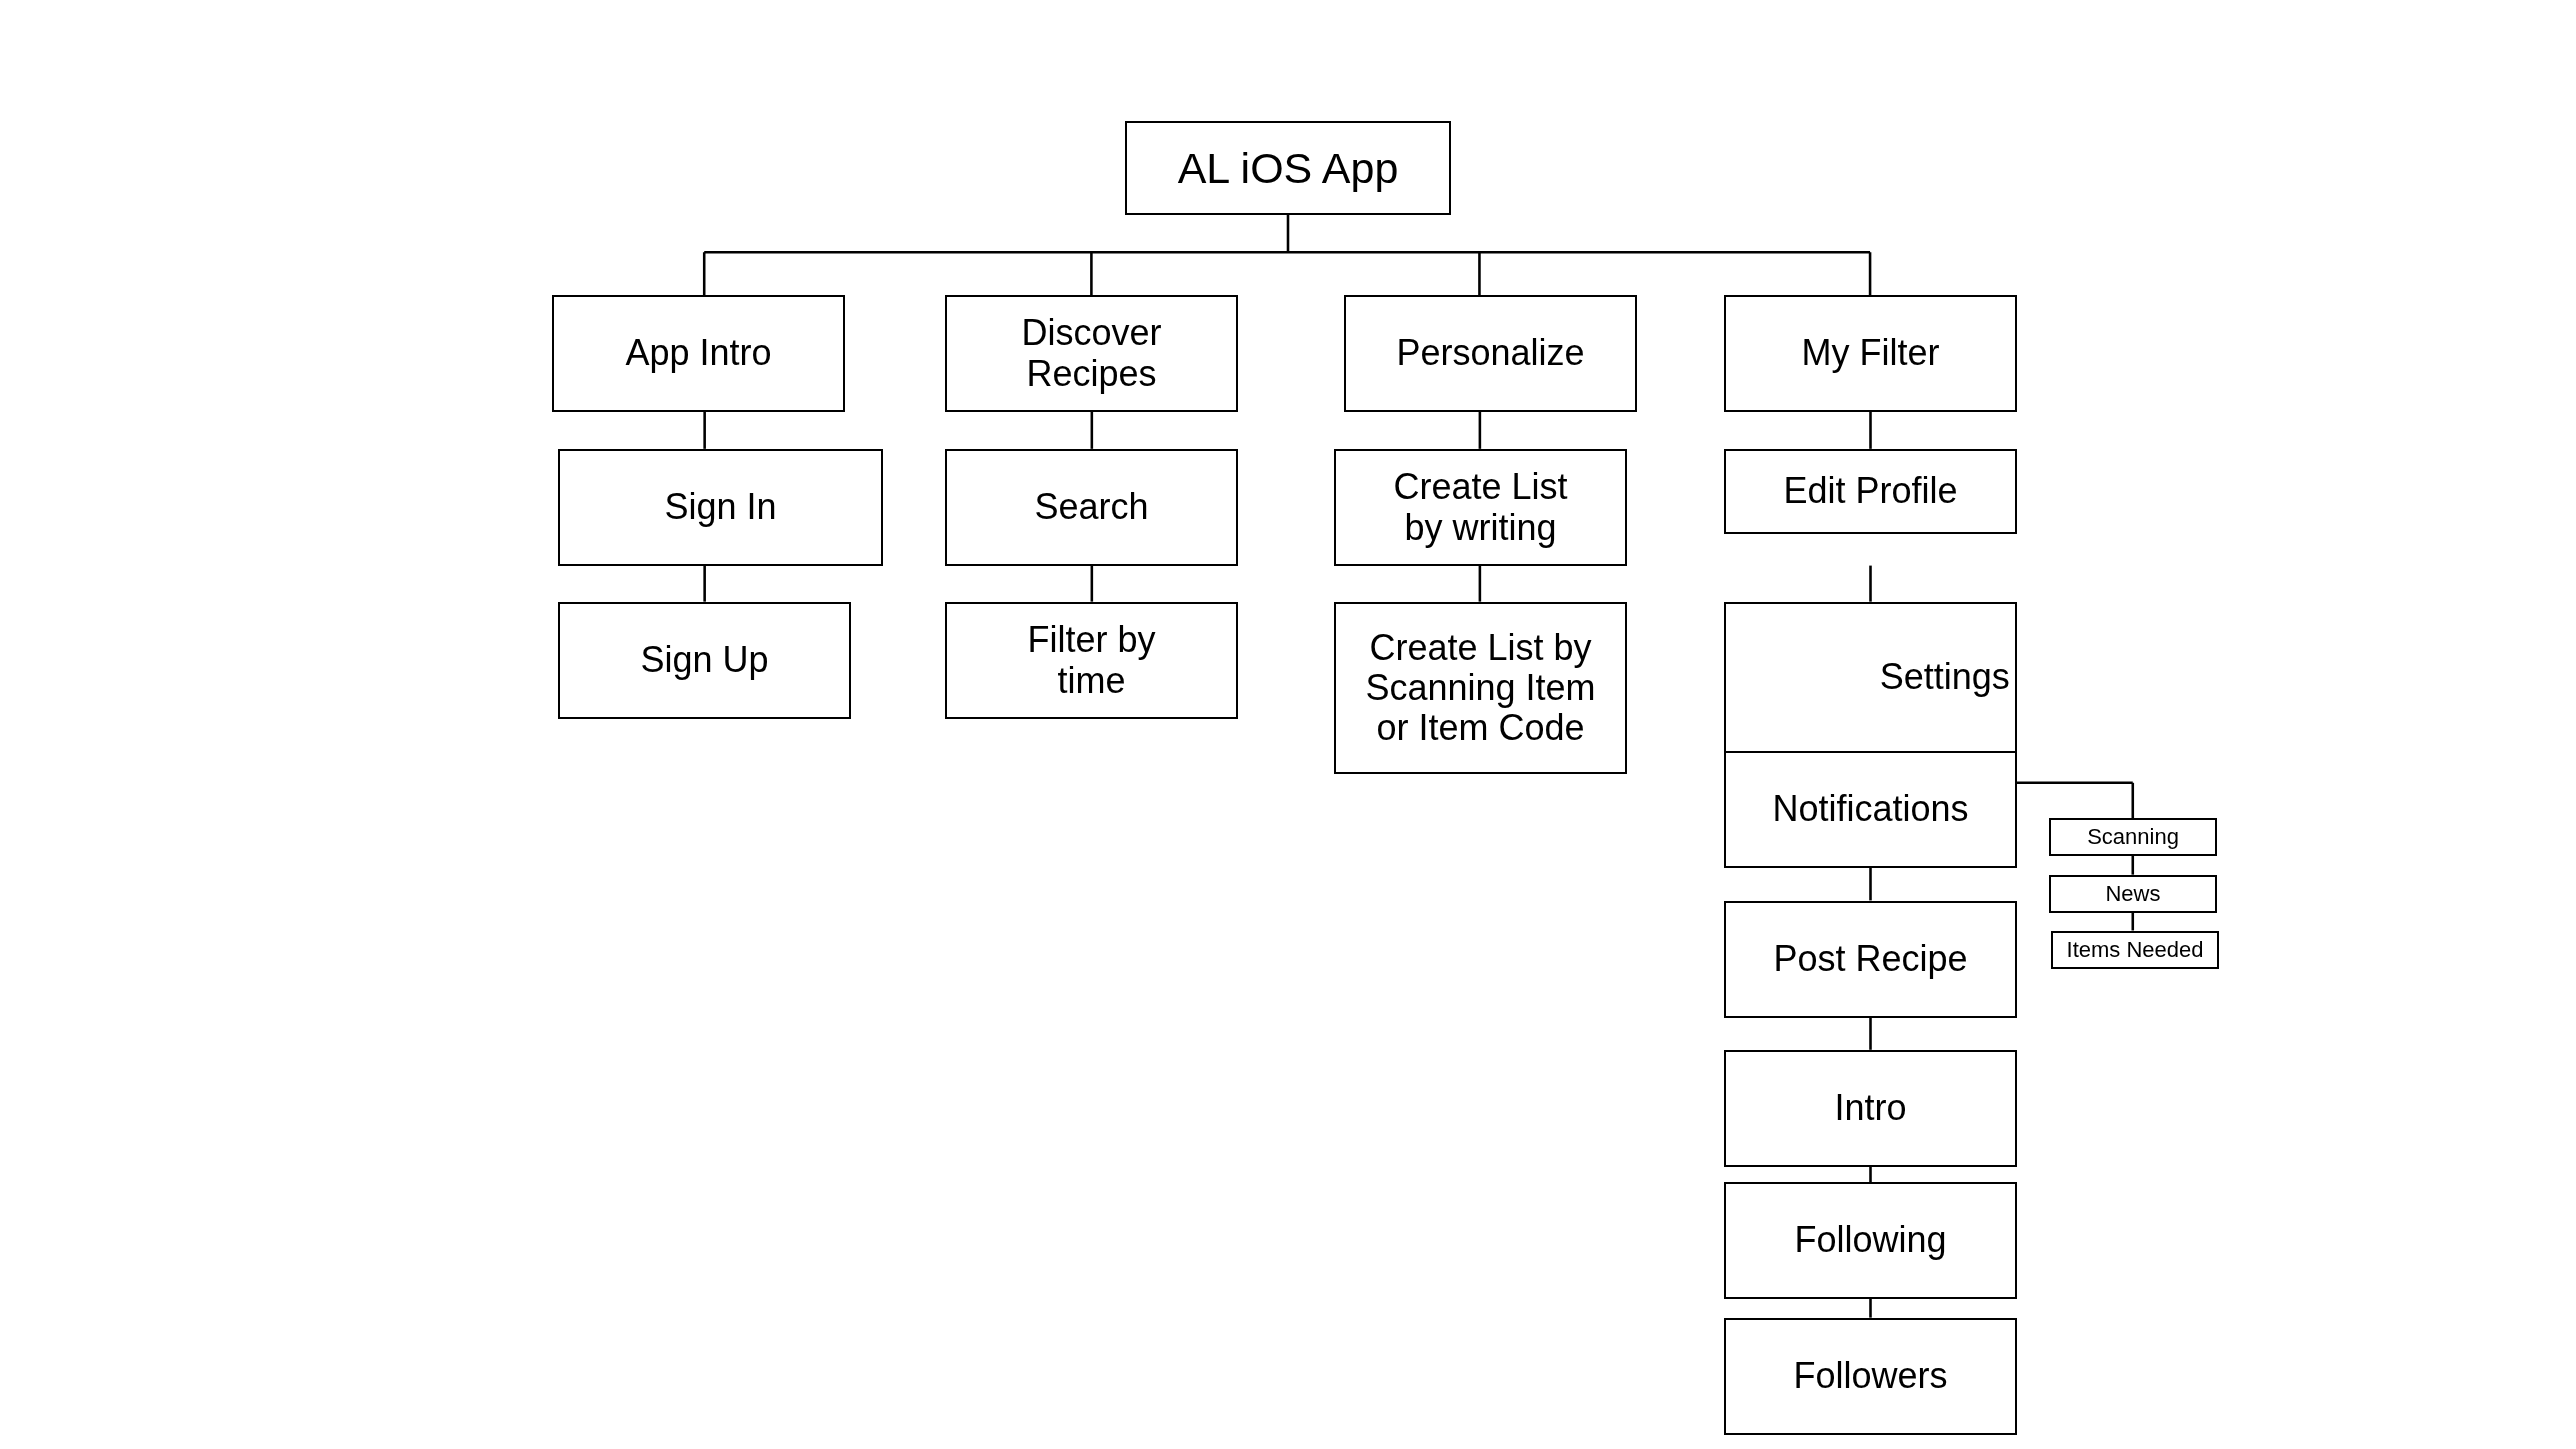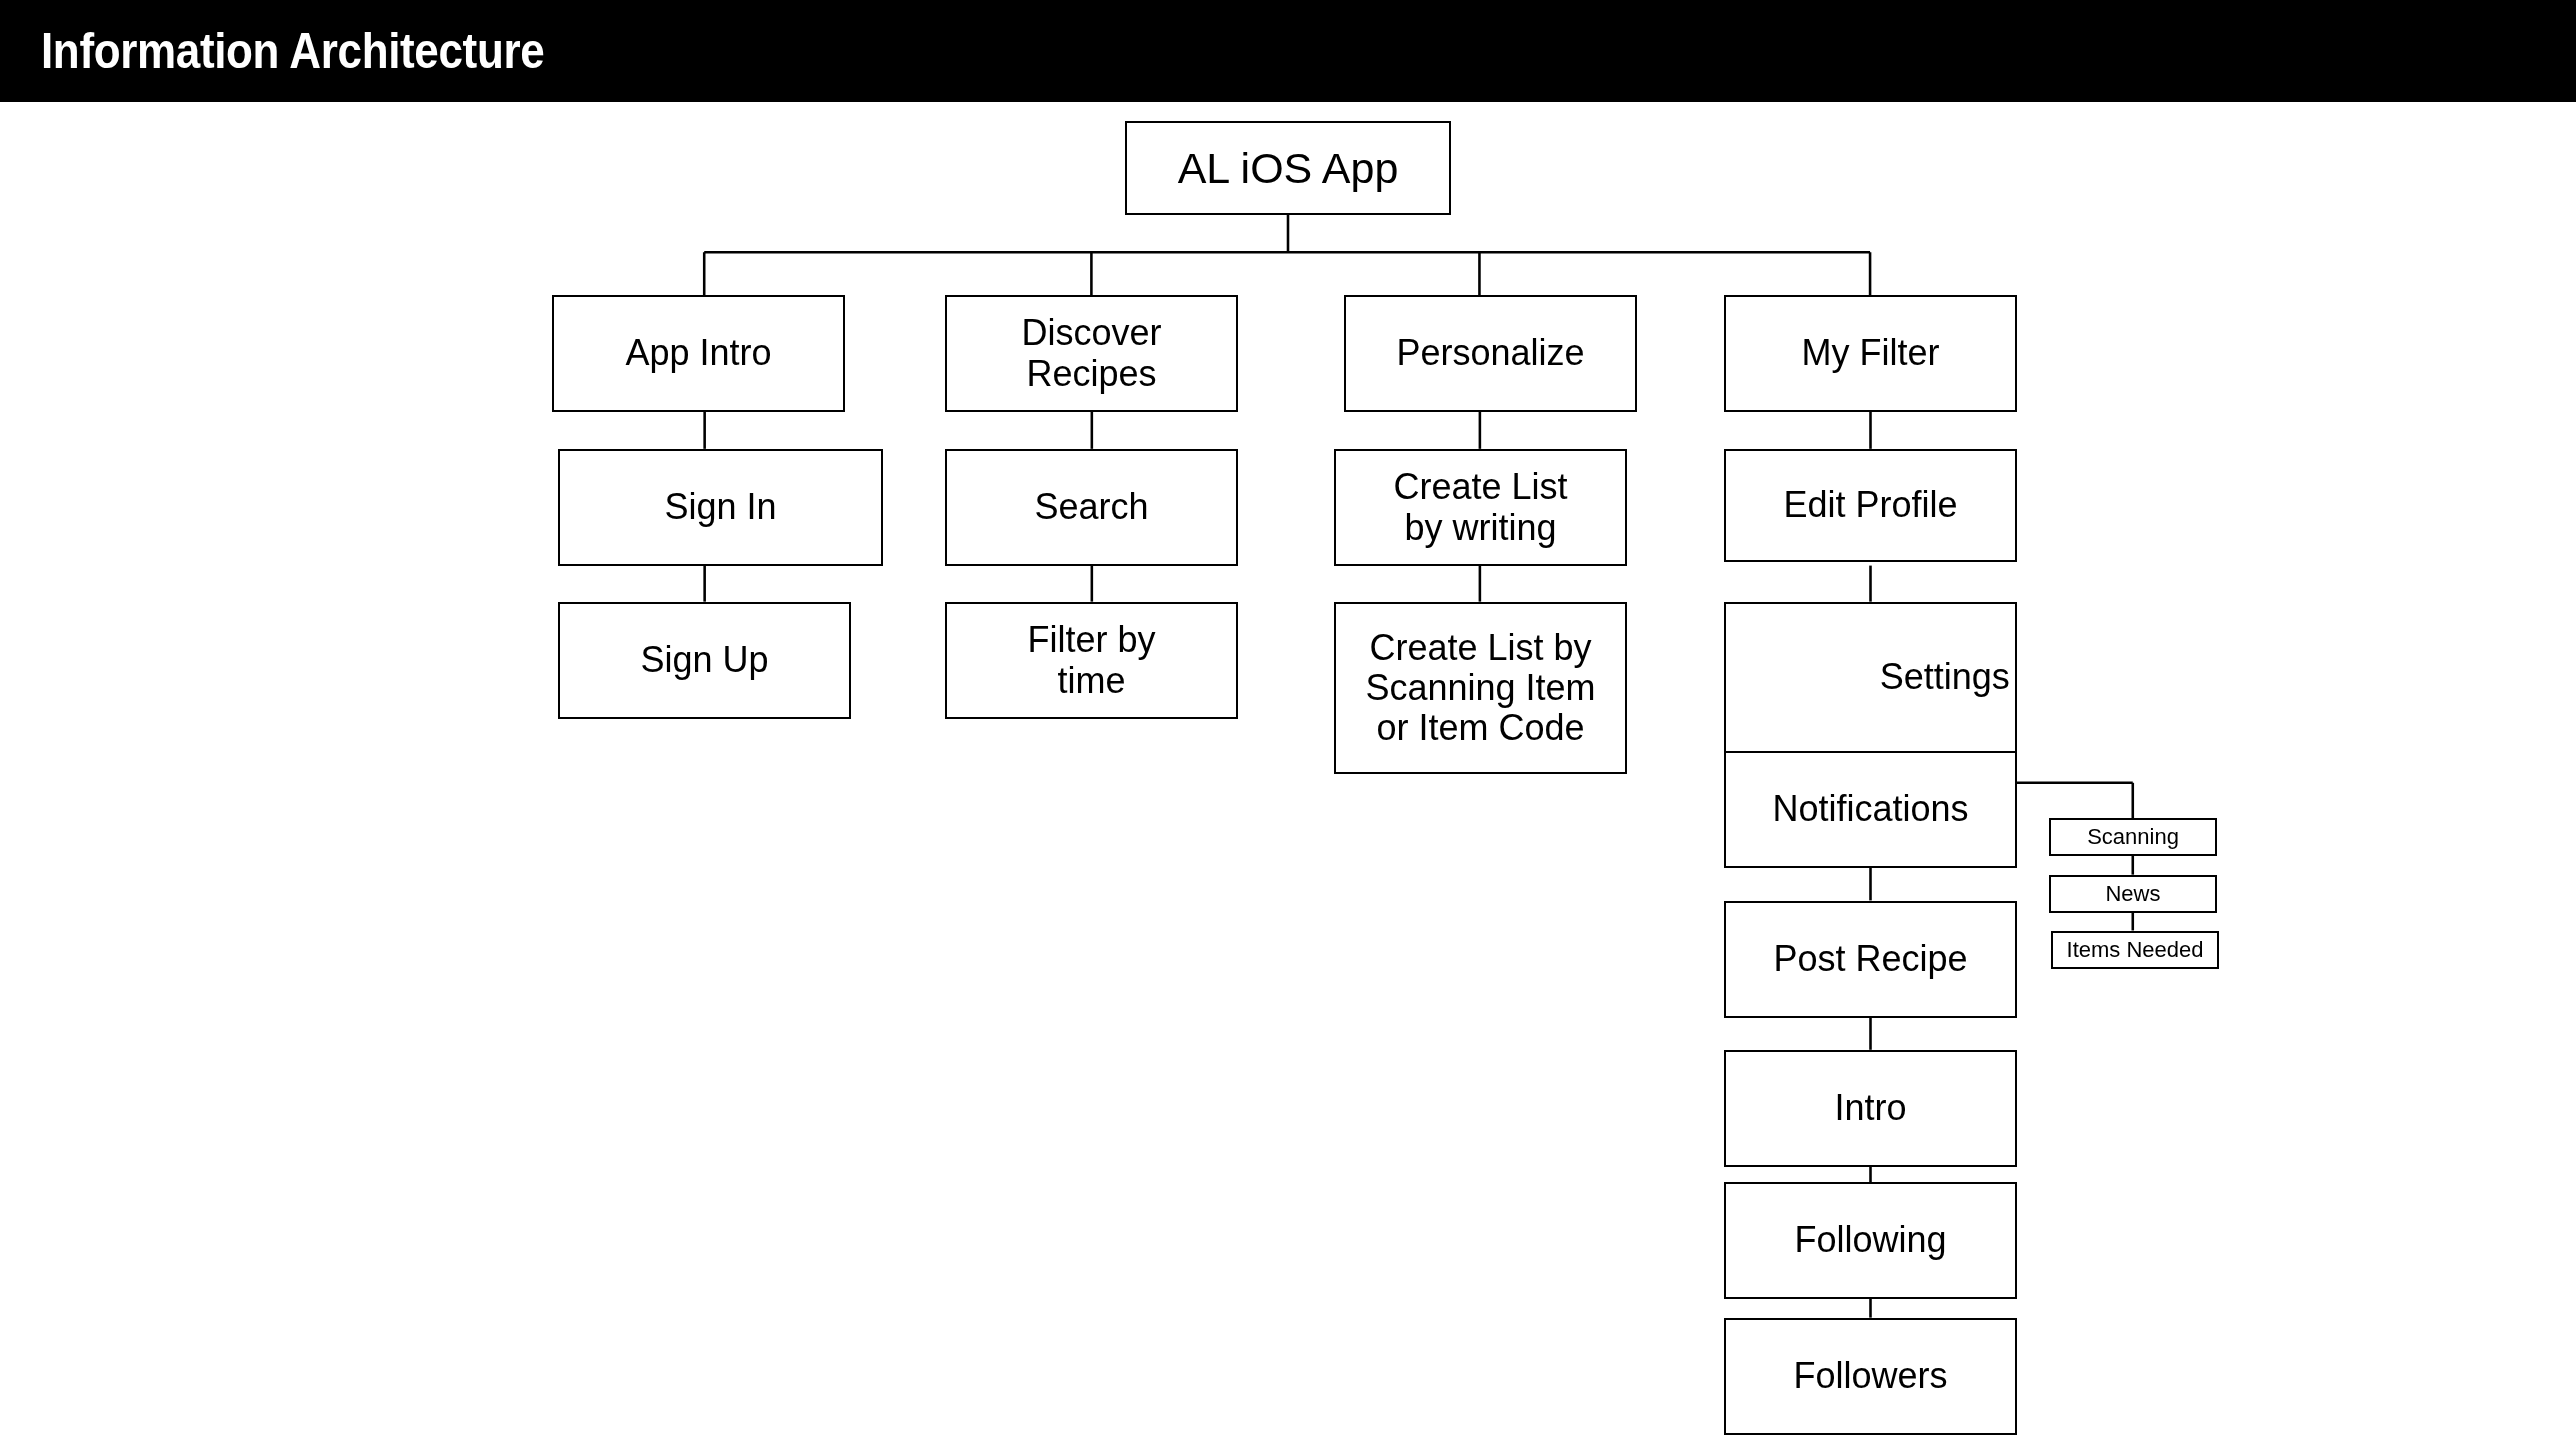--- a/index.html
+++ b/index.html
@@ -78,23 +78,20 @@
   .node.root      { font-size: 43px; border-width: 2.6px; }
   .node.level1    { font-size: 36px; }
   .node.level2    { font-size: 36px; }
   .node.small     { font-size: 22px; border-width: 2.6px; padding: 0 3.4px; line-height: 1; }
 </style>
 </head>
 <body>
 
 <div id="page">
 
-  <div id="header-bar">
-    <div id="header-title">Information Architecture</div>
-  </div>
 
   <div id="diagram">
     <svg id="connector-layer" width="2576" height="1347" viewBox="0 0 3000 1569" xmlns="http://www.w3.org/2000/svg">
         <line x1="1500" y1="122" x2="1500" y2="175" stroke="#000000" stroke-width="3"></line>
         <line x1="820" y1="175" x2="2178" y2="175" stroke="#000000" stroke-width="3"></line>
         <line x1="820" y1="175" x2="820" y2="225" stroke="#000000" stroke-width="3"></line>
         <line x1="1271" y1="175" x2="1271" y2="225" stroke="#000000" stroke-width="3"></line>
         <line x1="1723" y1="175" x2="1723" y2="225" stroke="#000000" stroke-width="3"></line>
         <line x1="2178" y1="175" x2="2178" y2="225" stroke="#000000" stroke-width="3"></line>
         <line x1="820.5" y1="361" x2="820.5" y2="404" stroke="#000000" stroke-width="3"></line>
@@ -125,21 +122,21 @@
         <div class="node level2" style="left: 945px; top: 347px; width: 293px; height: 117px;"><span>Search</span></div>
         <div class="node level2" style="left: 945px; top: 500px; width: 293px; height: 117px;"><span>Filter by
 time</span></div>
         <div class="node level1" style="left: 1344px; top: 193px; width: 293px; height: 117px;"><span>Personalize</span></div>
         <div class="node level2" style="left: 1334px; top: 347px; width: 293px; height: 117px;"><span>Create List
 by writing</span></div>
         <div class="node level2" style="left: 1334px; top: 500px; width: 293px; height: 172px;"><span>Create List by
 Scanning Item
 or Item Code</span></div>
         <div class="node level1" style="left: 1724px; top: 193px; width: 293px; height: 117px;"><span>My Filter</span></div>
-        <div class="node level2" style="left: 1724px; top: 347px; width: 293px; height: 113px;"><span>Edit Profile</span></div>
+        <div class="node level2" style="left: 1724px; top: 347px; width: 293px; height: 85px;"><span>Edit Profile</span></div>
         <div class="node level2" style="left: 1724px; top: 500px; width: 293px; height: 151px; justify-content: flex-end;"><span>Settings</span></div>
         <div class="node level2" style="left: 1724px; top: 649px; width: 293px; height: 117px;"><span>Notifications</span></div>
         <div class="node level2" style="left: 1724px; top: 799px; width: 293px; height: 117px;"><span>Post Recipe</span></div>
         <div class="node level2" style="left: 1724px; top: 948px; width: 293px; height: 117px;"><span>Intro</span></div>
         <div class="node level2" style="left: 1724px; top: 1080px; width: 293px; height: 117px;"><span>Following</span></div>
         <div class="node level2" style="left: 1724px; top: 1216px; width: 293px; height: 117px;"><span>Followers</span></div>
         <div class="node small" style="left: 2049px; top: 716px; width: 168px; height: 38px;"><span>Scanning</span></div>
         <div class="node small" style="left: 2049px; top: 773px; width: 168px; height: 38px;"><span>News</span></div>
         <div class="node small" style="left: 2051px; top: 829px; width: 168px; height: 38px;"><span>Items Needed</span></div>
       </div>

